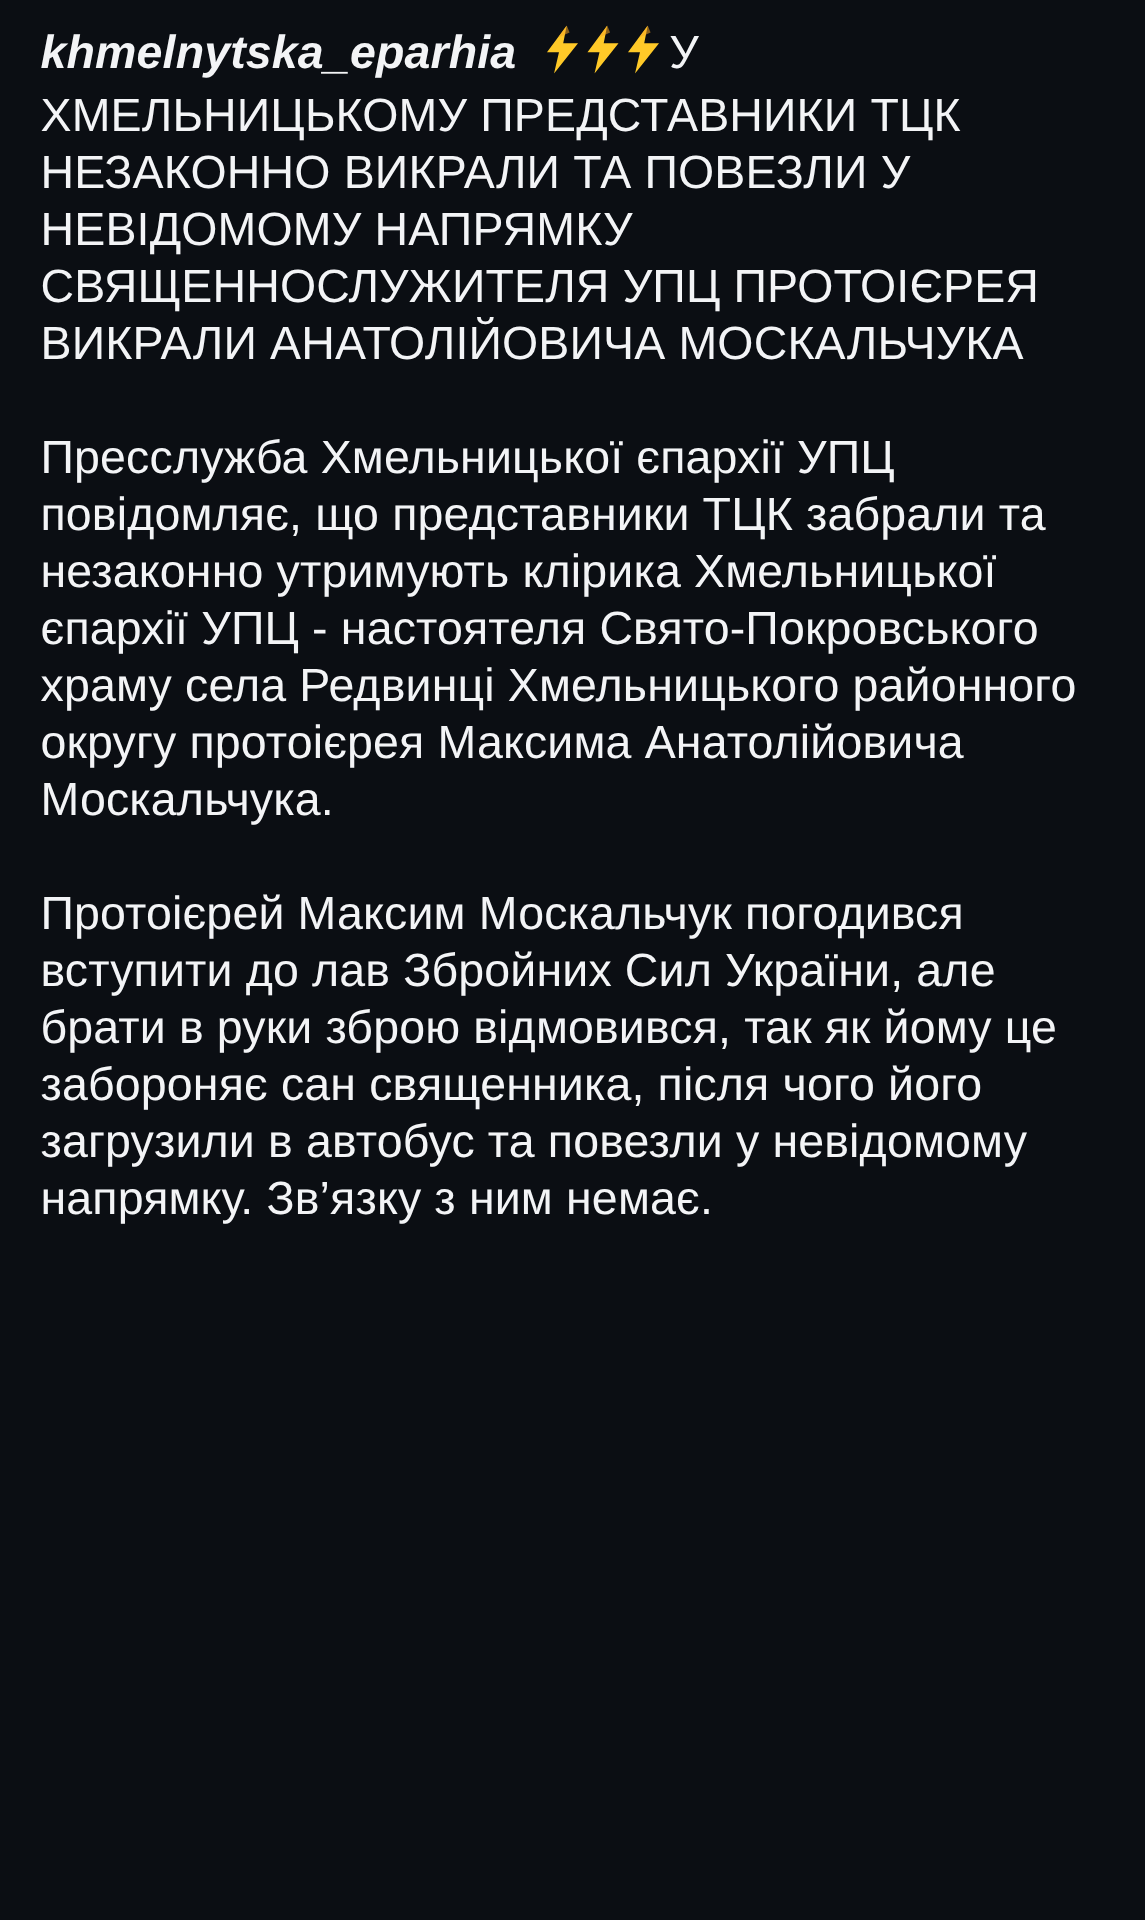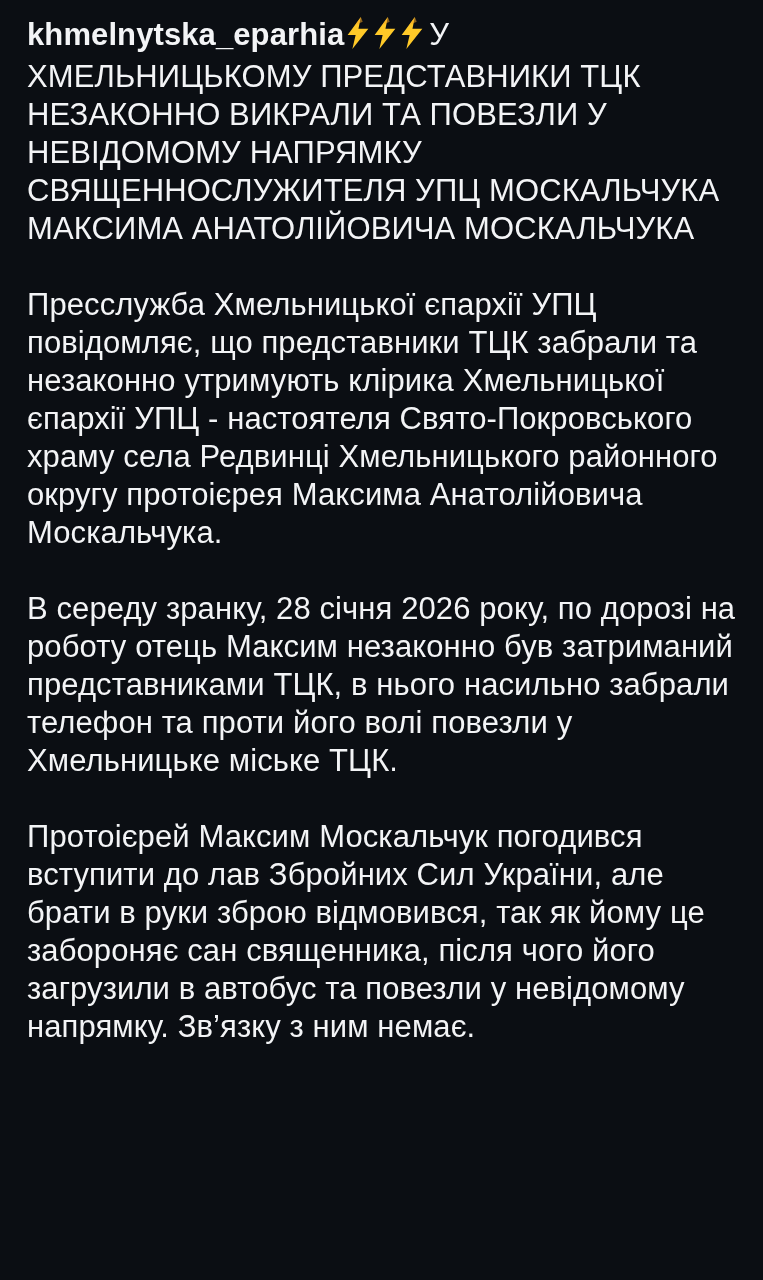--- a/index.html
+++ b/index.html
@@ -24,22 +24,23 @@
     padding:16px 24px 0 27px;
     font-size:31px;
     line-height:38px;
     letter-spacing:0.1px;
   }
   .caption p{
     margin:0 0 38px 0;
   }
   .username{
     font-weight:700;
-    margin-right:2px;
+    margin-right:19px;
     white-space:nowrap;
+    font-style:italic;
   }
   .bolts{
     display:inline-block;
     white-space:nowrap;
     margin-right:2px;
     vertical-align:-4px;
   }
   .bolt{
     width:24px;
     height:32px;
@@ -55,23 +56,22 @@
   <p>
     <span class="username">khmelnytska_eparhia</span><span class="bolts"><svg class="bolt" viewBox="0 0 24 34">
           <polygon points="15,0 1,19 9.5,19 6,34 23,12.5 12.5,12.5" fill="var(--emoji-yellow)"></polygon>
           <polygon points="15,0 9,8.5 17,5" fill="var(--emoji-yellow-dark)" opacity="0.55"></polygon>
         </svg><svg class="bolt" viewBox="0 0 24 34">
           <polygon points="15,0 1,19 9.5,19 6,34 23,12.5 12.5,12.5" fill="var(--emoji-yellow)"></polygon>
           <polygon points="15,0 9,8.5 17,5" fill="var(--emoji-yellow-dark)" opacity="0.55"></polygon>
         </svg><svg class="bolt" viewBox="0 0 24 34">
           <polygon points="15,0 1,19 9.5,19 6,34 23,12.5 12.5,12.5" fill="var(--emoji-yellow)"></polygon>
           <polygon points="15,0 9,8.5 17,5" fill="var(--emoji-yellow-dark)" opacity="0.55"></polygon>
-        </svg></span><span>У ХМЕЛЬНИЦЬКОМУ ПРЕДСТАВНИКИ ТЦК НЕЗАКОННО ВИКРАЛИ ТА ПОВЕЗЛИ У НЕВІДОМОМУ НАПРЯМКУ СВЯЩЕННОСЛУЖИТЕЛЯ УПЦ МОСКАЛЬЧУКА МАКСИМА АНАТОЛІЙОВИЧА МОСКАЛЬЧУКА</span>
+        </svg></span><span>У ХМЕЛЬНИЦЬКОМУ ПРЕДСТАВНИКИ ТЦК НЕЗАКОННО ВИКРАЛИ ТА ПОВЕЗЛИ У НЕВІДОМОМУ НАПРЯМКУ СВЯЩЕННОСЛУЖИТЕЛЯ УПЦ ПРОТОІЄРЕЯ ВИКРАЛИ АНАТОЛІЙОВИЧА МОСКАЛЬЧУКА</span>
   </p>
 
   <p>Пресслужба Хмельницької єпархії УПЦ повідомляє, що представники ТЦК забрали та незаконно утримують клірика Хмельницької єпархії УПЦ - настоятеля Свято-Покровського храму села Редвинці Хмельницького районного округу протоієрея Максима Анатолійовича Москальчука.</p>
 
-  <p>В середу зранку, 28 січня 2026 року, по дорозі на роботу отець Максим незаконно був затриманий представниками ТЦК, в нього насильно забрали телефон та проти його волі повезли у Хмельницьке міське ТЦК.</p>
 
 
   <p>Протоієрей Максим Москальчук погодився вступити до лав Збройних Сил України, але брати в руки зброю відмовився, так як йому це забороняє сан священника, після чого його загрузили в автобус та повезли у невідомому напрямку. Зв’язку з ним немає.</p>
 
 </div>
 
 </body></html>

